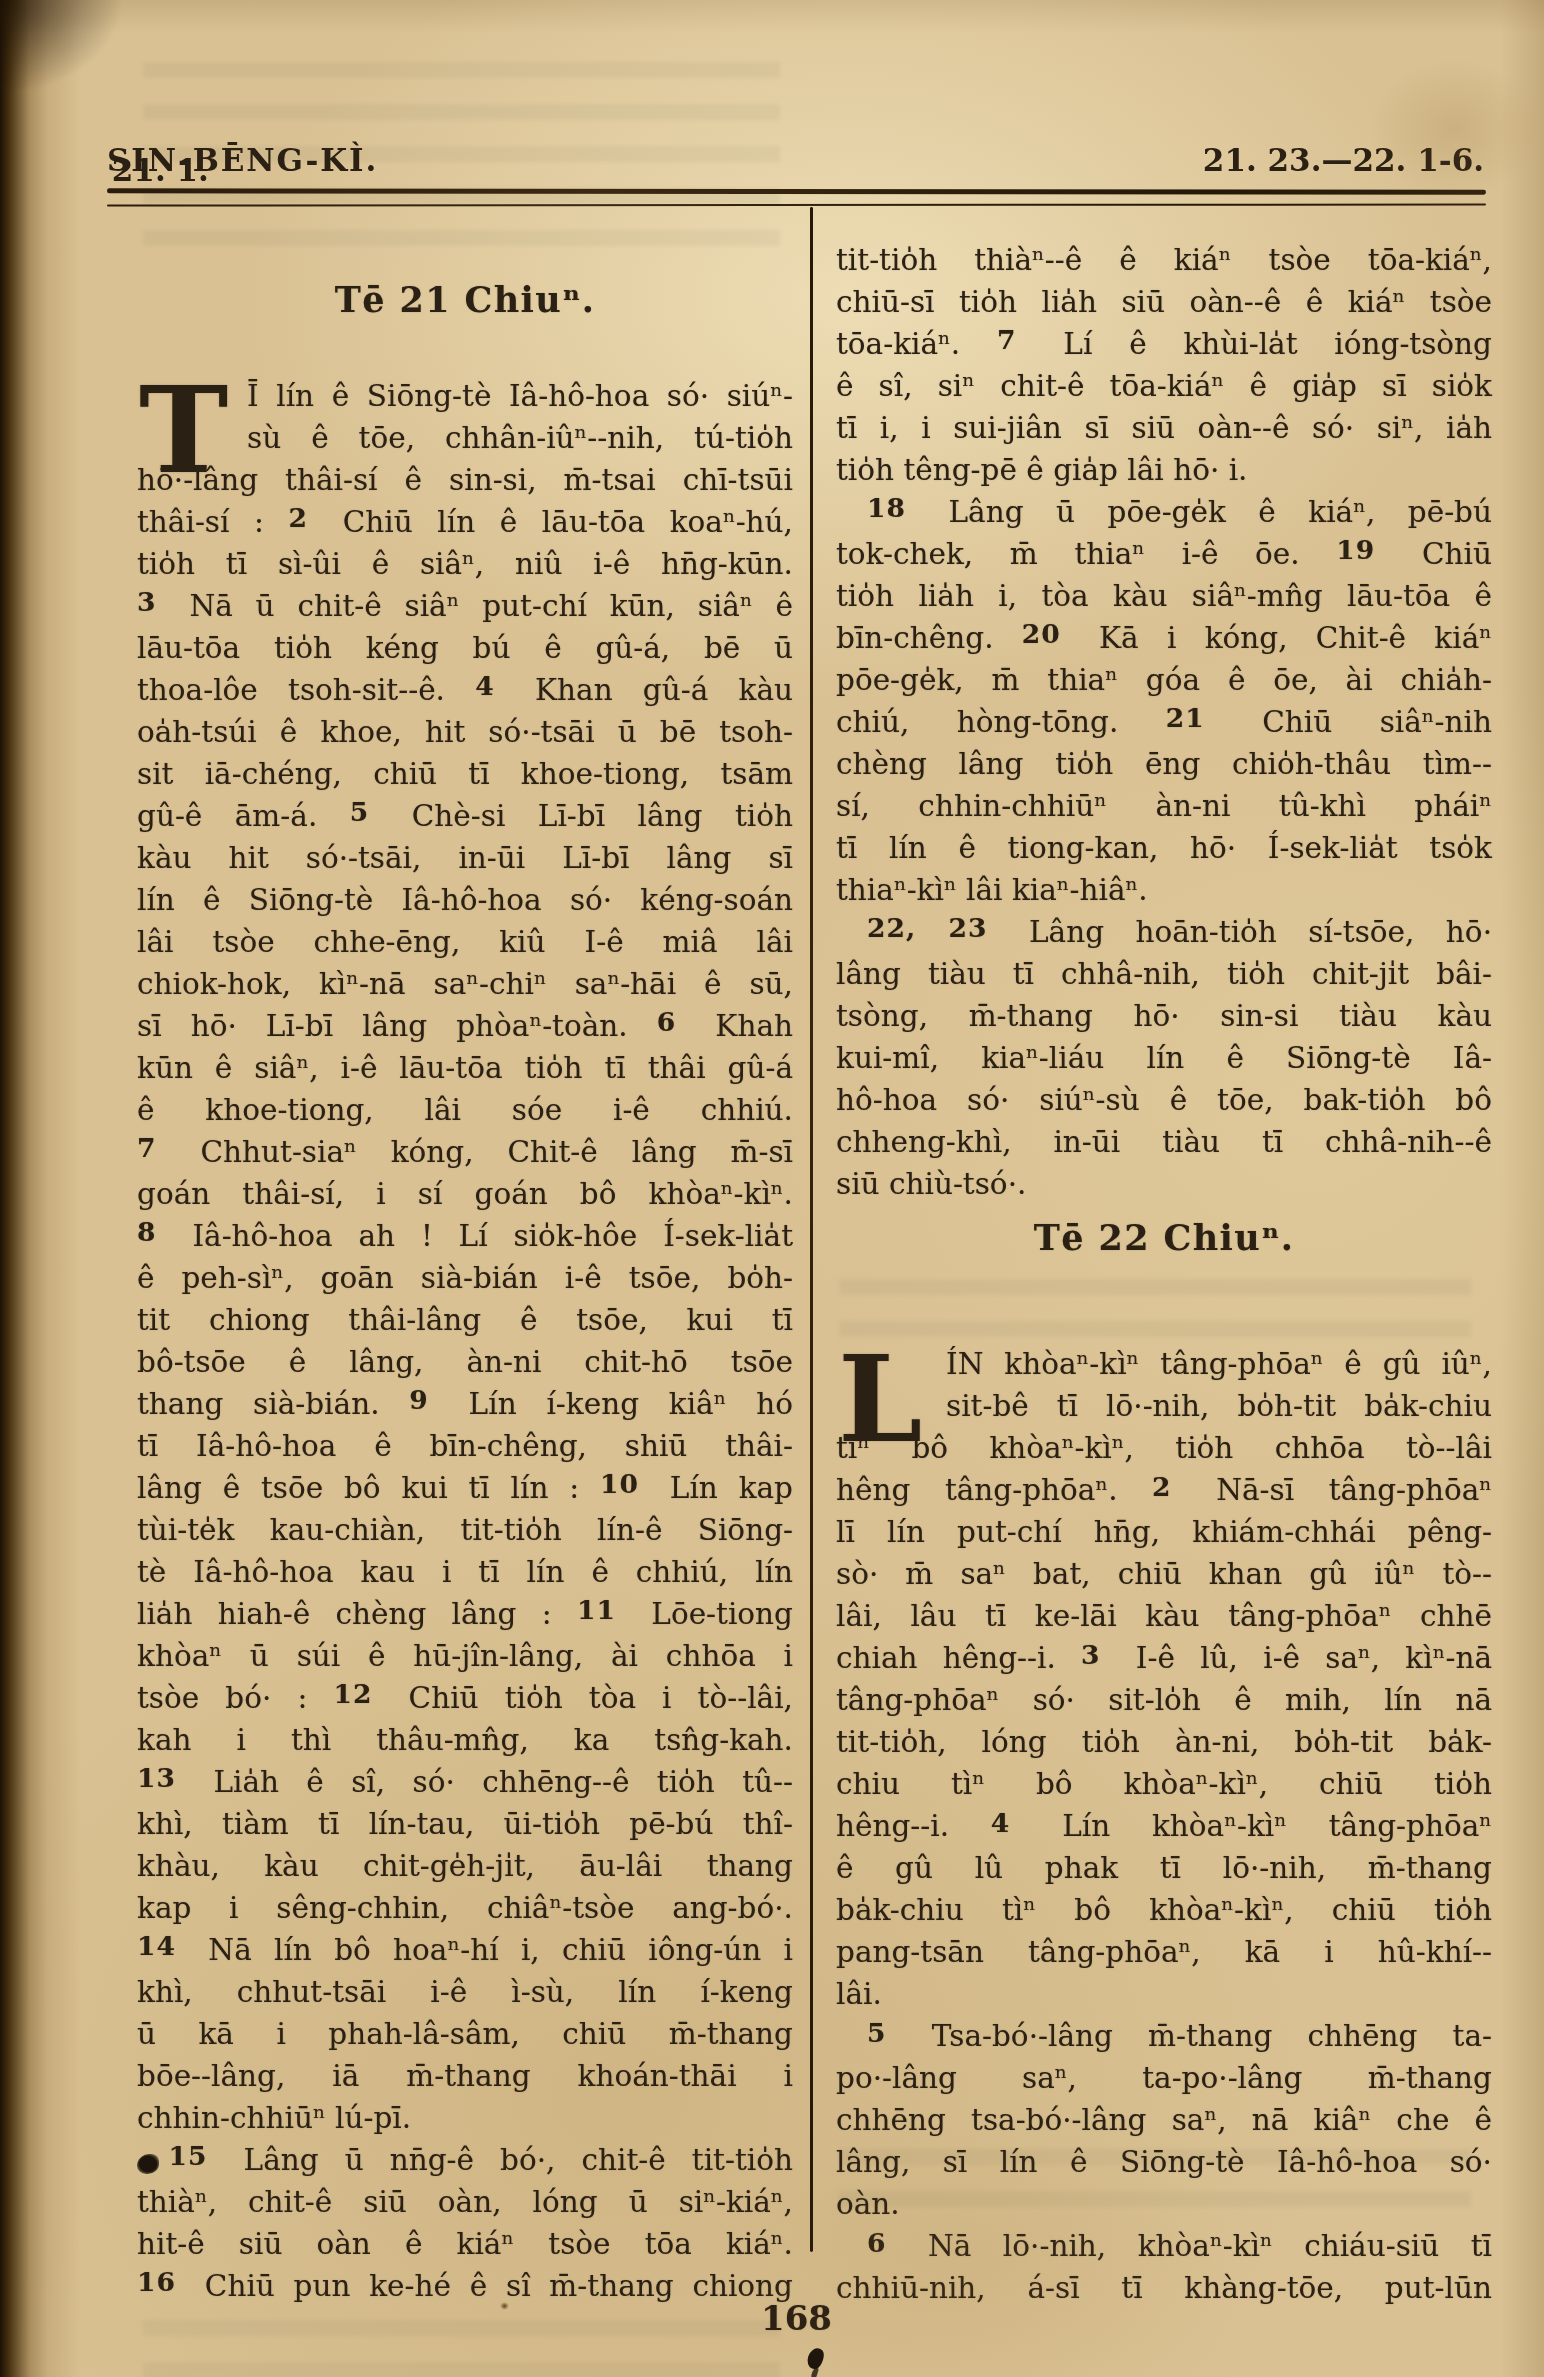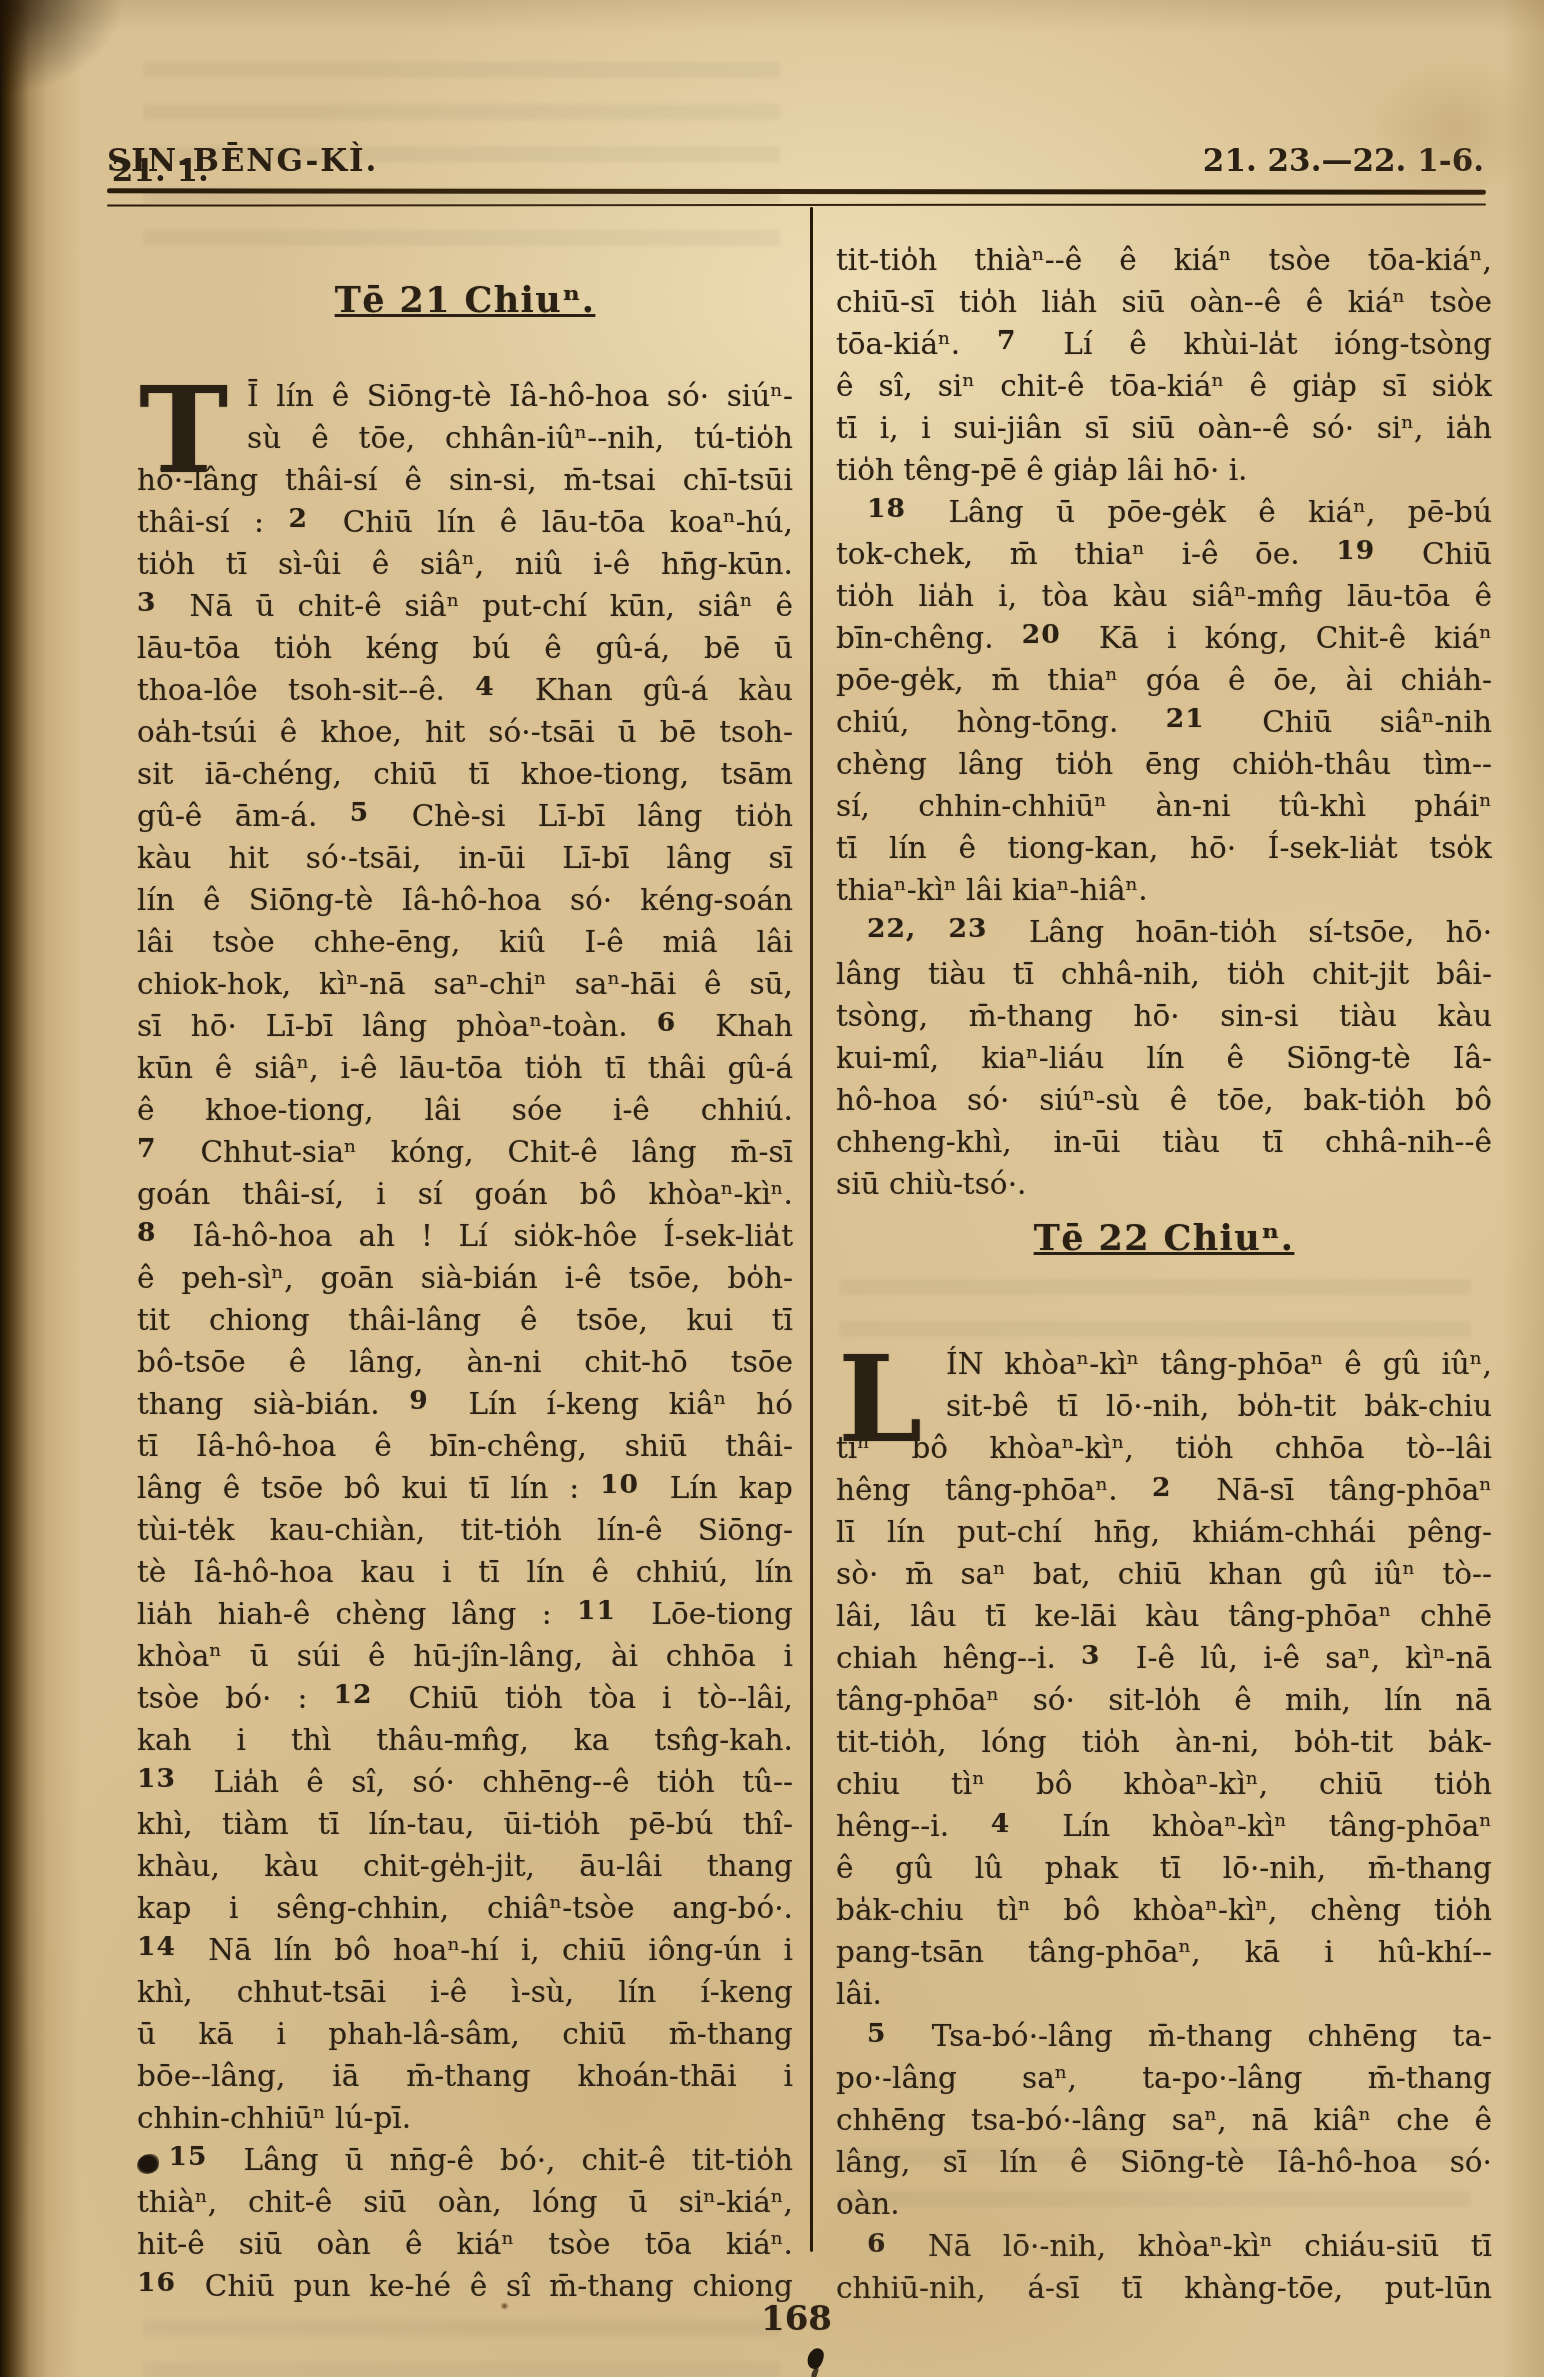--- a/index.html
+++ b/index.html
@@ -35,21 +35,21 @@
   .rule{position:absolute;left:107px;width:1379px;background:linear-gradient(90deg,#2a1c0c,#3a2812 35%,#241808 80%,#32220f);border-radius:2.4px;}
   .rule-1{top:189px;height:4.8px;transform:rotate(0.06deg);}
   .rule-2{top:204px;height:2.4px;transform:rotate(-0.04deg);}
   .divider{position:absolute;left:810px;top:207px;width:2.9px;height:2045px;
     background:linear-gradient(180deg,#241808, #35240f 40%, #241808);border-radius:1.4px;}
   
   .col{position:absolute;width:656px;font-size:29.5px;}
   #col-0{left:137px;top:280px;}
   #col-1{left:836px;top:239px;}
   .chapter-heading{font-weight:700;font-size:35px;line-height:39px;text-align:center;letter-spacing:1.4px;margin:0 0 56px 0;
-    text-shadow:0 0 1.4px rgba(46,32,16,.3);text-decoration:underline;}
+    text-shadow:0 0 1.4px rgba(46,32,16,.3);}
   .block + .chapter-heading{margin-top:13.3px;margin-bottom:86px;}
   .block{position:relative;margin:0;}
   .line{height:42px;line-height:42px;text-align:justify;text-align-last:justify;-moz-text-align-last:justify;
     white-space:normal;text-shadow:0 0 1.4px rgba(46,32,16,.28);}
   .line.nj{text-align-last:left;-moz-text-align-last:left;}
   .line.ind{text-indent:31px;}
   .line.dc{padding-left:110px;}
   .dropcap{position:absolute;left:1.9px;top:-4.8px;font-size:120px;line-height:1;font-weight:700;
     text-shadow:0 0 1.9px rgba(46,32,16,.3);}
   .vn{font-weight:700;font-size:.9em;position:relative;top:-.18em;margin:0 .38em 0 .5em;letter-spacing:1px;}
@@ -168,21 +168,21 @@
         <div class="line">hêng tâng-phōaⁿ. <span class="vn">2</span> Nā-sī tâng-phōaⁿ</div>
         <div class="line">lī lín put-chí hn̄g, khiám-chhái pêng-</div>
         <div class="line">sò· m̄ saⁿ bat, chiū khan gû iûⁿ tò--</div>
         <div class="line">lâi, lâu tī ke-lāi kàu tâng-phōaⁿ chhē</div>
         <div class="line">chiah hêng--i. <span class="vn">3</span> I-ê lû, i-ê saⁿ, kìⁿ-nā</div>
         <div class="line">tâng-phōaⁿ só· sit-lo̍h ê mih, lín nā</div>
         <div class="line">tit-tio̍h, lóng tio̍h àn-ni, bo̍h-tit ba̍k-</div>
         <div class="line">chiu tìⁿ bô khòaⁿ-kìⁿ, chiū tio̍h</div>
         <div class="line">hêng--i. <span class="vn">4</span> Lín khòaⁿ-kìⁿ tâng-phōaⁿ</div>
         <div class="line">ê gû lû phak tī lō·-nih, m̄-thang</div>
-        <div class="line">ba̍k-chiu tìⁿ bô khòaⁿ-kìⁿ, chèng tio̍h</div>
+        <div class="line">ba̍k-chiu tìⁿ bô khòaⁿ-kìⁿ, chiū tio̍h</div>
         <div class="line">pang-tsān tâng-phōaⁿ, kā i hû-khí--</div>
         <div class="line nj">lâi.</div>
         <div class="line ind"><span class="vn">5</span> Tsa-bó·-lâng m̄-thang chhēng ta-</div>
         <div class="line">po·-lâng saⁿ, ta-po·-lâng m̄-thang</div>
         <div class="line">chhēng tsa-bó·-lâng saⁿ, nā kiâⁿ che ê</div>
         <div class="line">lâng, sī lín ê Siōng-tè Iâ-hô-hoa só·</div>
         <div class="line nj">oàn.</div>
         <div class="line ind"><span class="vn">6</span> Nā lō·-nih, khòaⁿ-kìⁿ chiáu-siū tī</div>
         <div class="line">chhiū-nih, á-sī tī khàng-tōe, put-lūn</div>
       </div>

